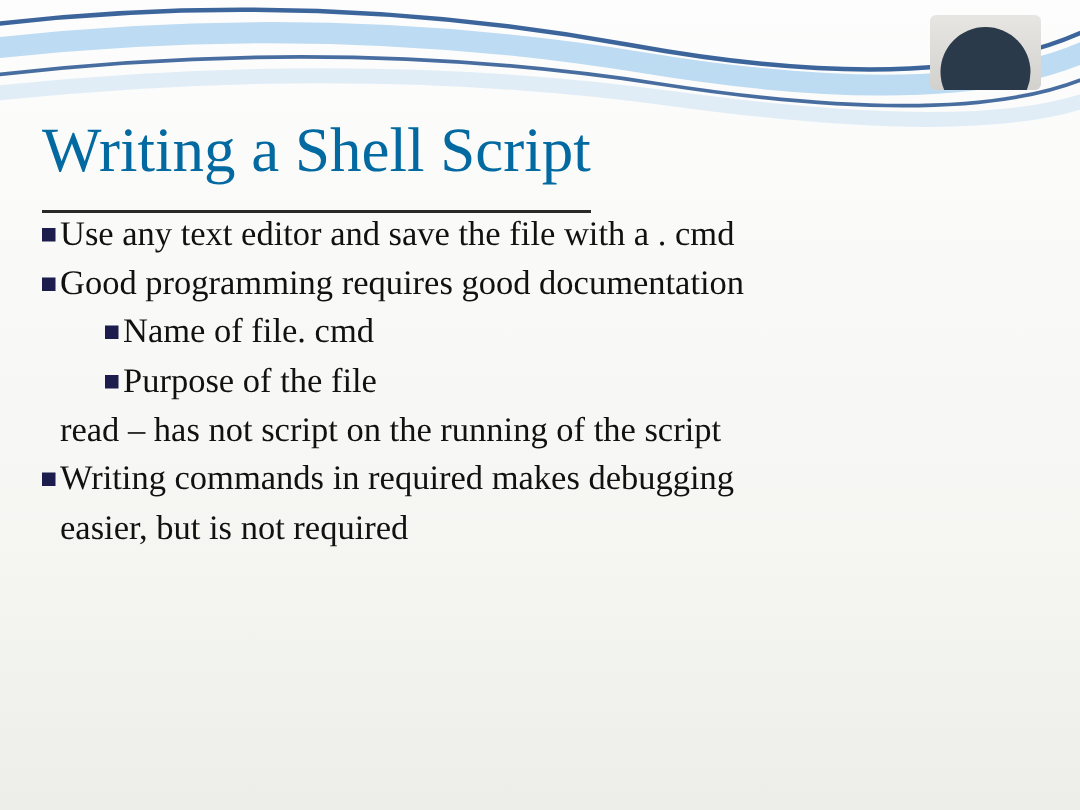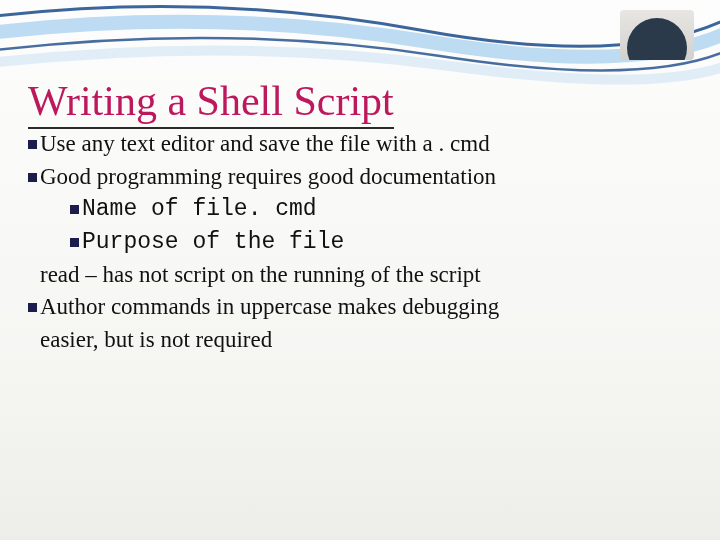--- a/index.html
+++ b/index.html
@@ -27,47 +27,47 @@
     width: 60px; height: 60px;
     border-radius: 50%;
     background: #2a3a4a;
     position: relative;
     top: 18px;
   }
   .title {
     position: absolute;
     top: 78px; left: 28px;
     font-size: 42px;
-    color: #be185d;
+    color: #0369a1;
     font-weight: normal;
     border-bottom: 2px solid #2a2a2a;
-    padding-bottom: 3px;
+    padding-bottom: 16px;
     line-height: 1.1;
   }
   .content {
     position: absolute;
-    top: 128px;
+    top: 140px;
     left: 28px;
     right: 30px;
     font-size: 23px;
     color: #111;
     line-height: 1.42;
   }
   .row {
     display: flex;
     align-items: flex-start;
   }
   .bullet {
     width: 9px; height: 9px;
     background: #1d1d4d;
     flex-shrink: 0;
     margin-top: 12px;
     margin-right: 3px;
   }
-  .indent1 { margin-left: 42px; font-family: Liberation Mono, monospace; }
+  .indent1 { margin-left: 42px; }
   .txt { flex: 1; }
   .cont { margin-left: 12px; }
 </style>
 </head>
 <body>
 
 <div class="swoosh-container">
   <svg width="720" height="120" viewBox="0 0 720 120">
     <path d="M -20 18 Q 200 -10 420 30 T 740 12" stroke="#1a4a8a" stroke-width="3" fill="none" opacity="0.85"></path>
     <path d="M -20 34 Q 210 6 430 42 T 740 26" stroke="#7db9e8" stroke-width="14" fill="none" opacity="0.5"></path>
@@ -100,17 +100,17 @@
   </div>
   <div class="row indent1">
     <span class="bullet"></span>
     <span class="txt">Purpose of the file</span>
   </div>
 
   <div class="cont">read – has not script on the running of the script</div>
 
   <div class="row">
     <span class="bullet"></span>
-    <span class="txt">Author commands in uppercase makes debugging</span>
+    <span class="txt">Writing commands in required makes debugging</span>
   </div>
   <div class="cont">easier, but is not required</div>
 
 </div>
 
 </body></html>

